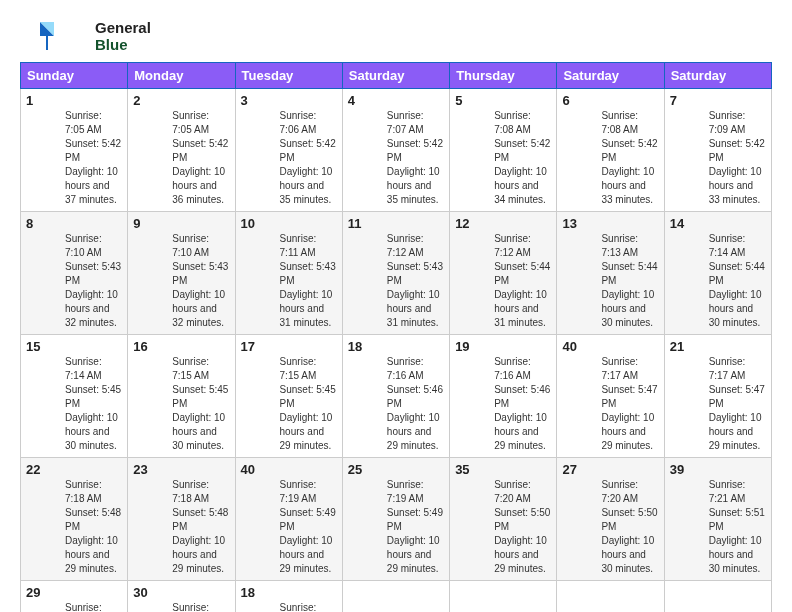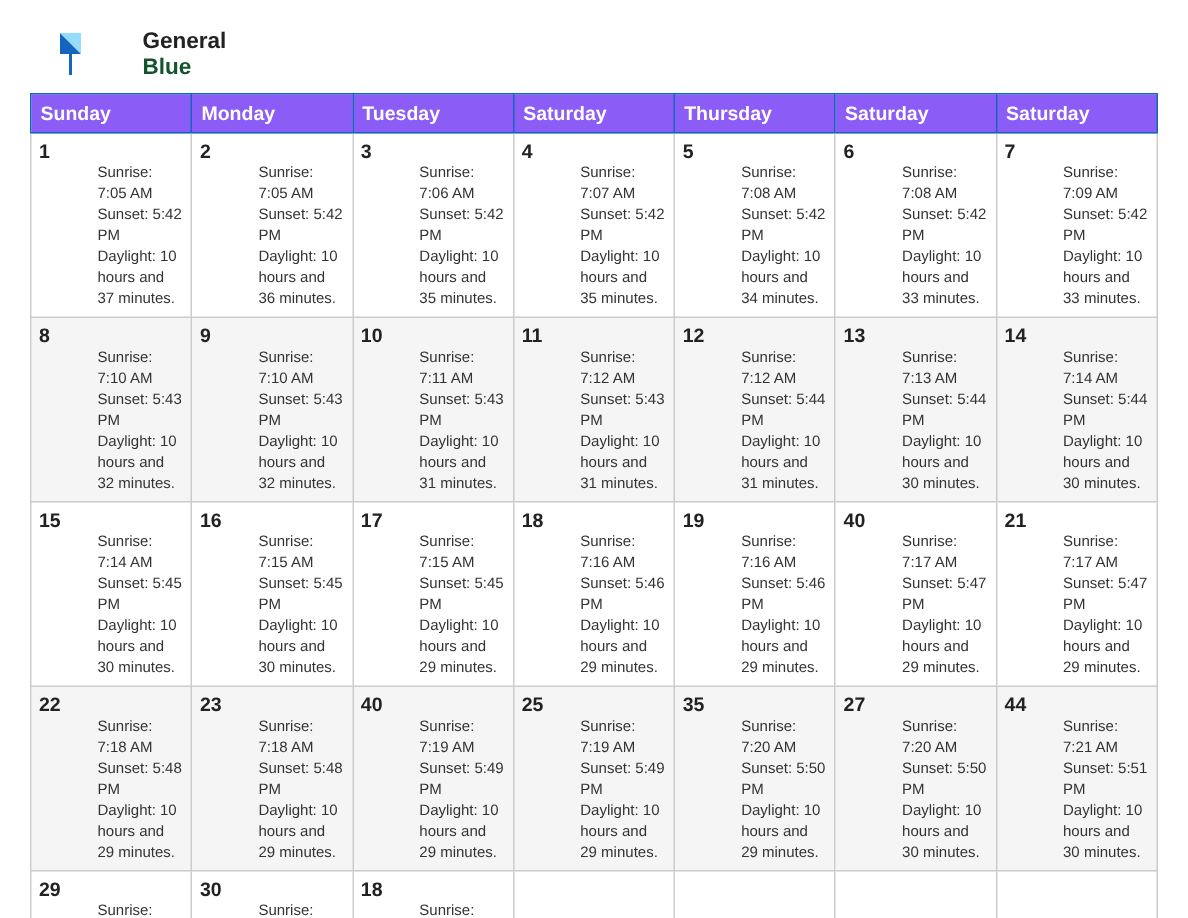--- a/index.html
+++ b/index.html
@@ -332,21 +332,21 @@
         </td>
           <td>
           <span class="day-num">27</span>
           <div class="day-info">
             Sunrise: 7:20 AM<br>
             Sunset: 5:50 PM<br>
             Daylight: 10 hours and 30 minutes.
           </div>
         </td>
           <td>
-          <span class="day-num">44</span>
+          <span class="day-num">39</span>
           <div class="day-info">
             Sunrise: 7:21 AM<br>
             Sunset: 5:51 PM<br>
             Daylight: 10 hours and 30 minutes.
           </div>
         </td>
         </tr>
         <tr>
           <td>
           <span class="day-num">29</span>

